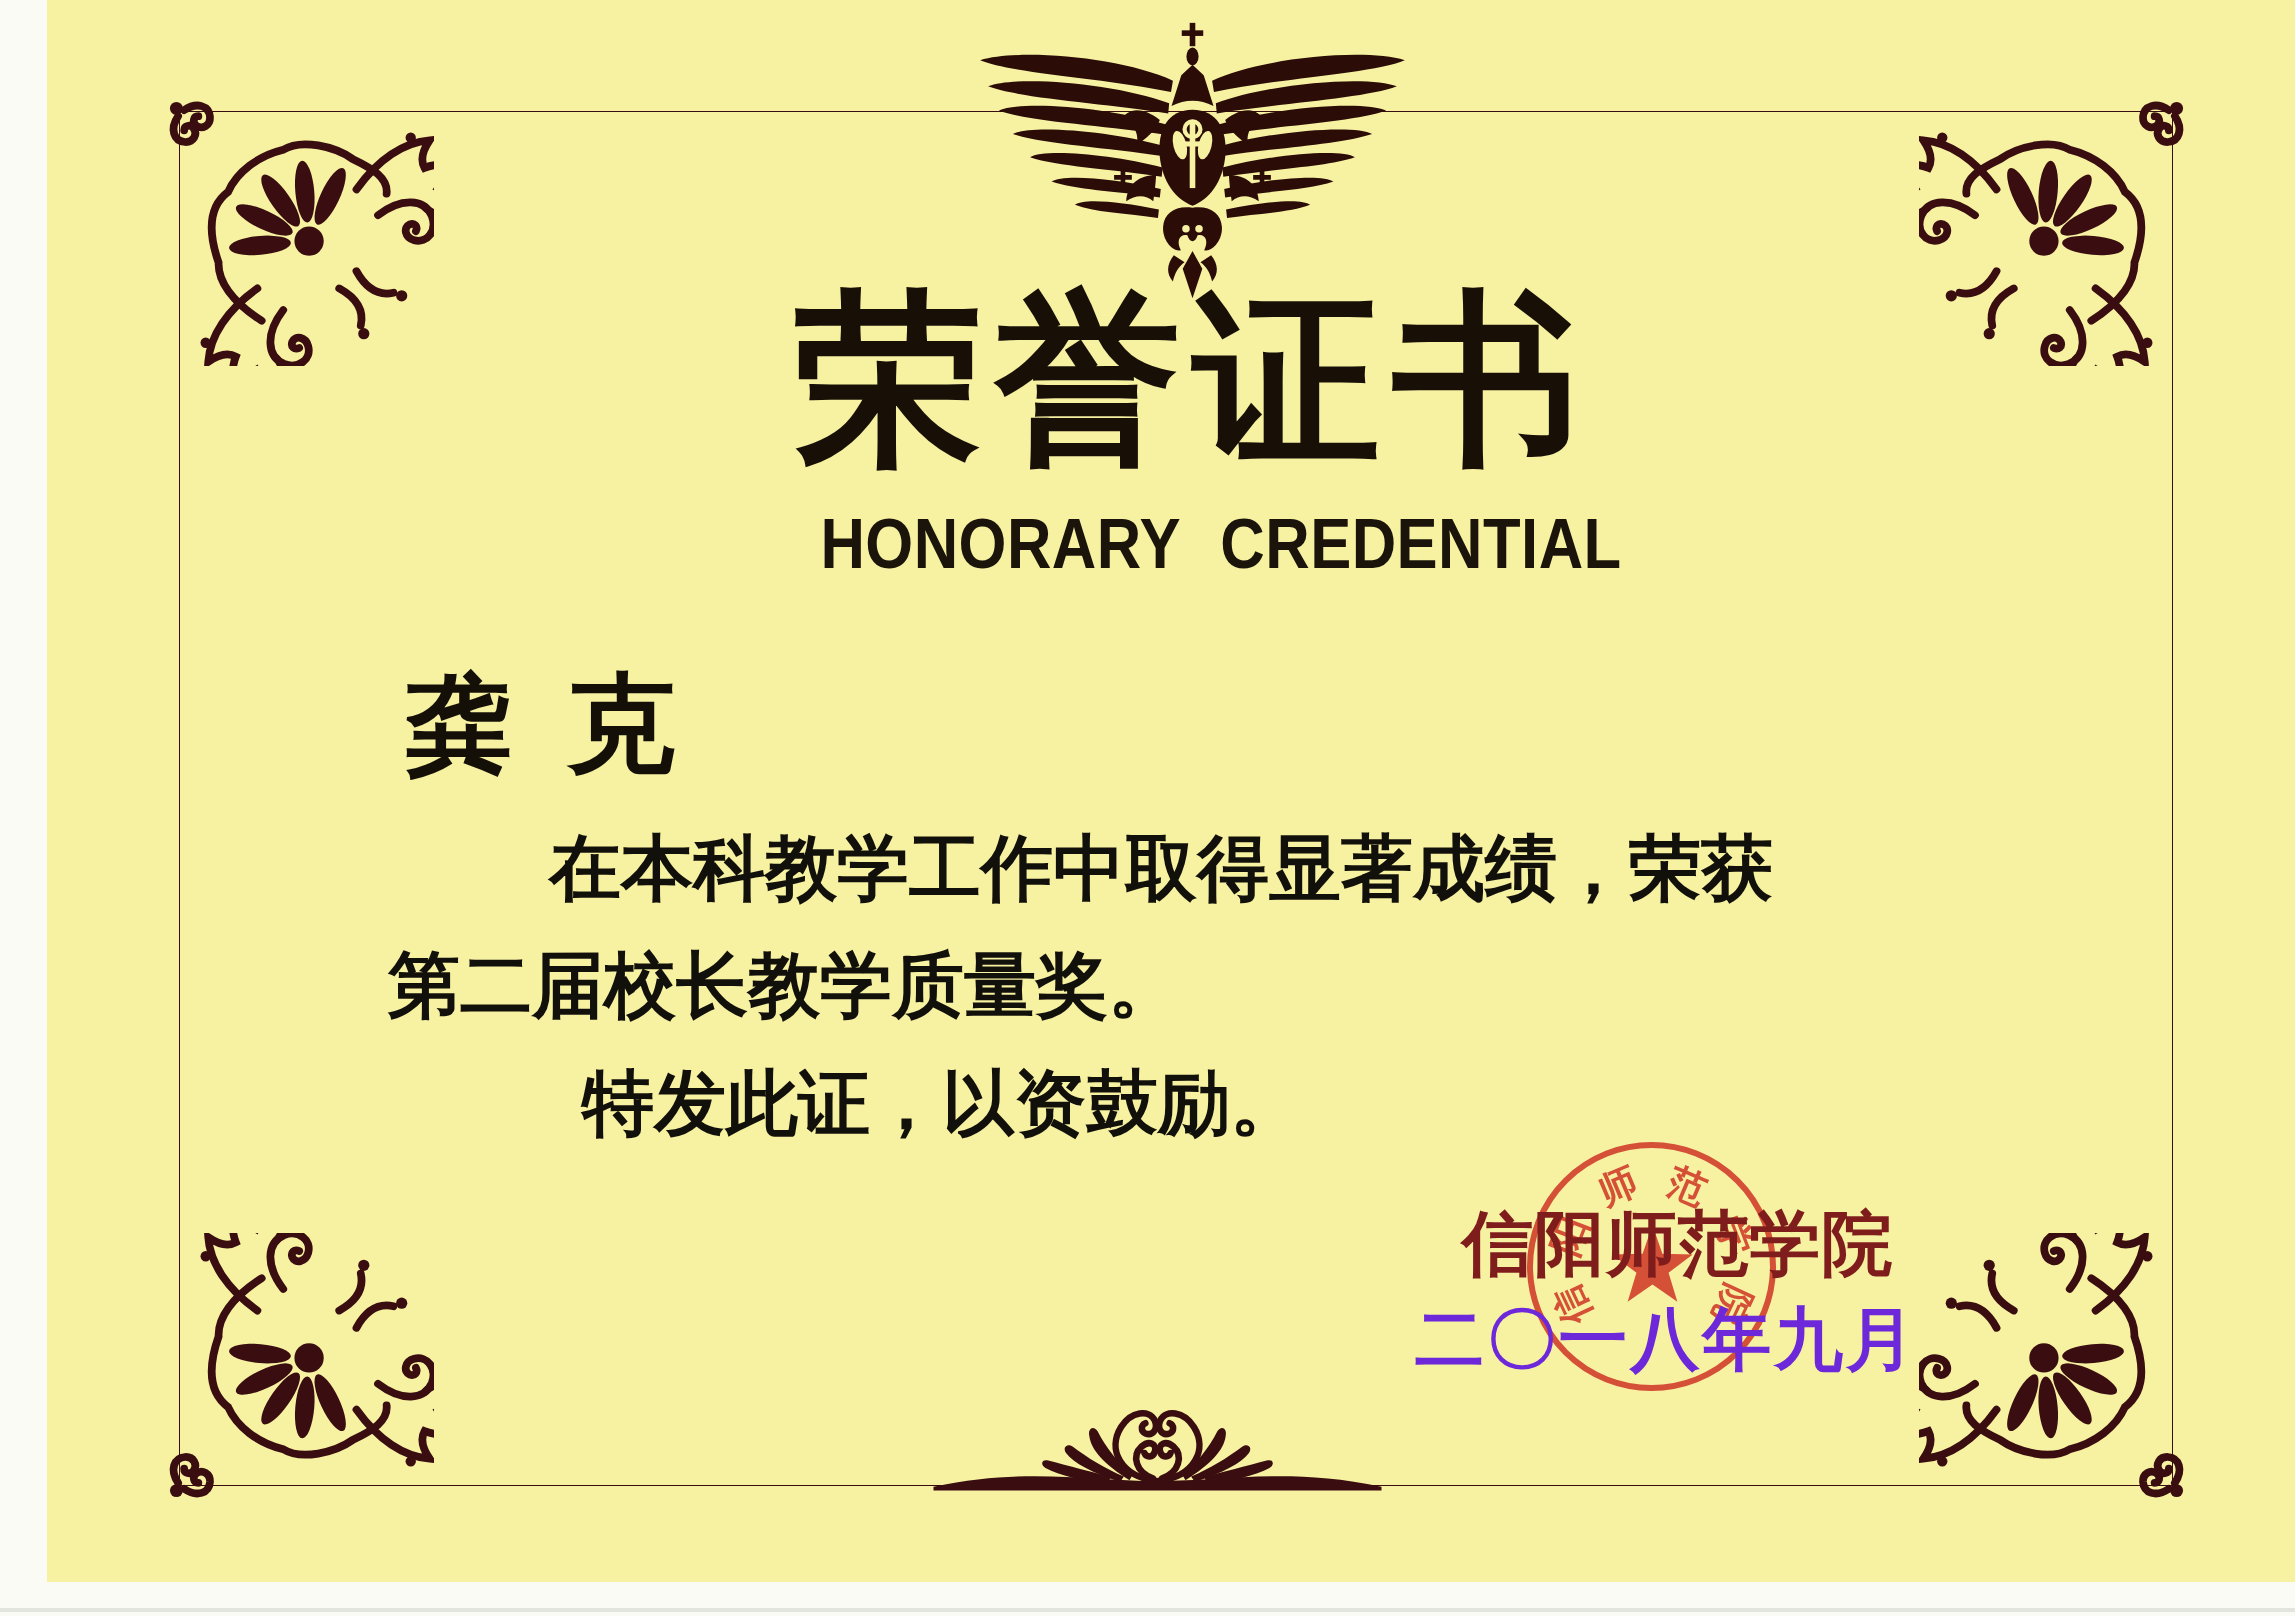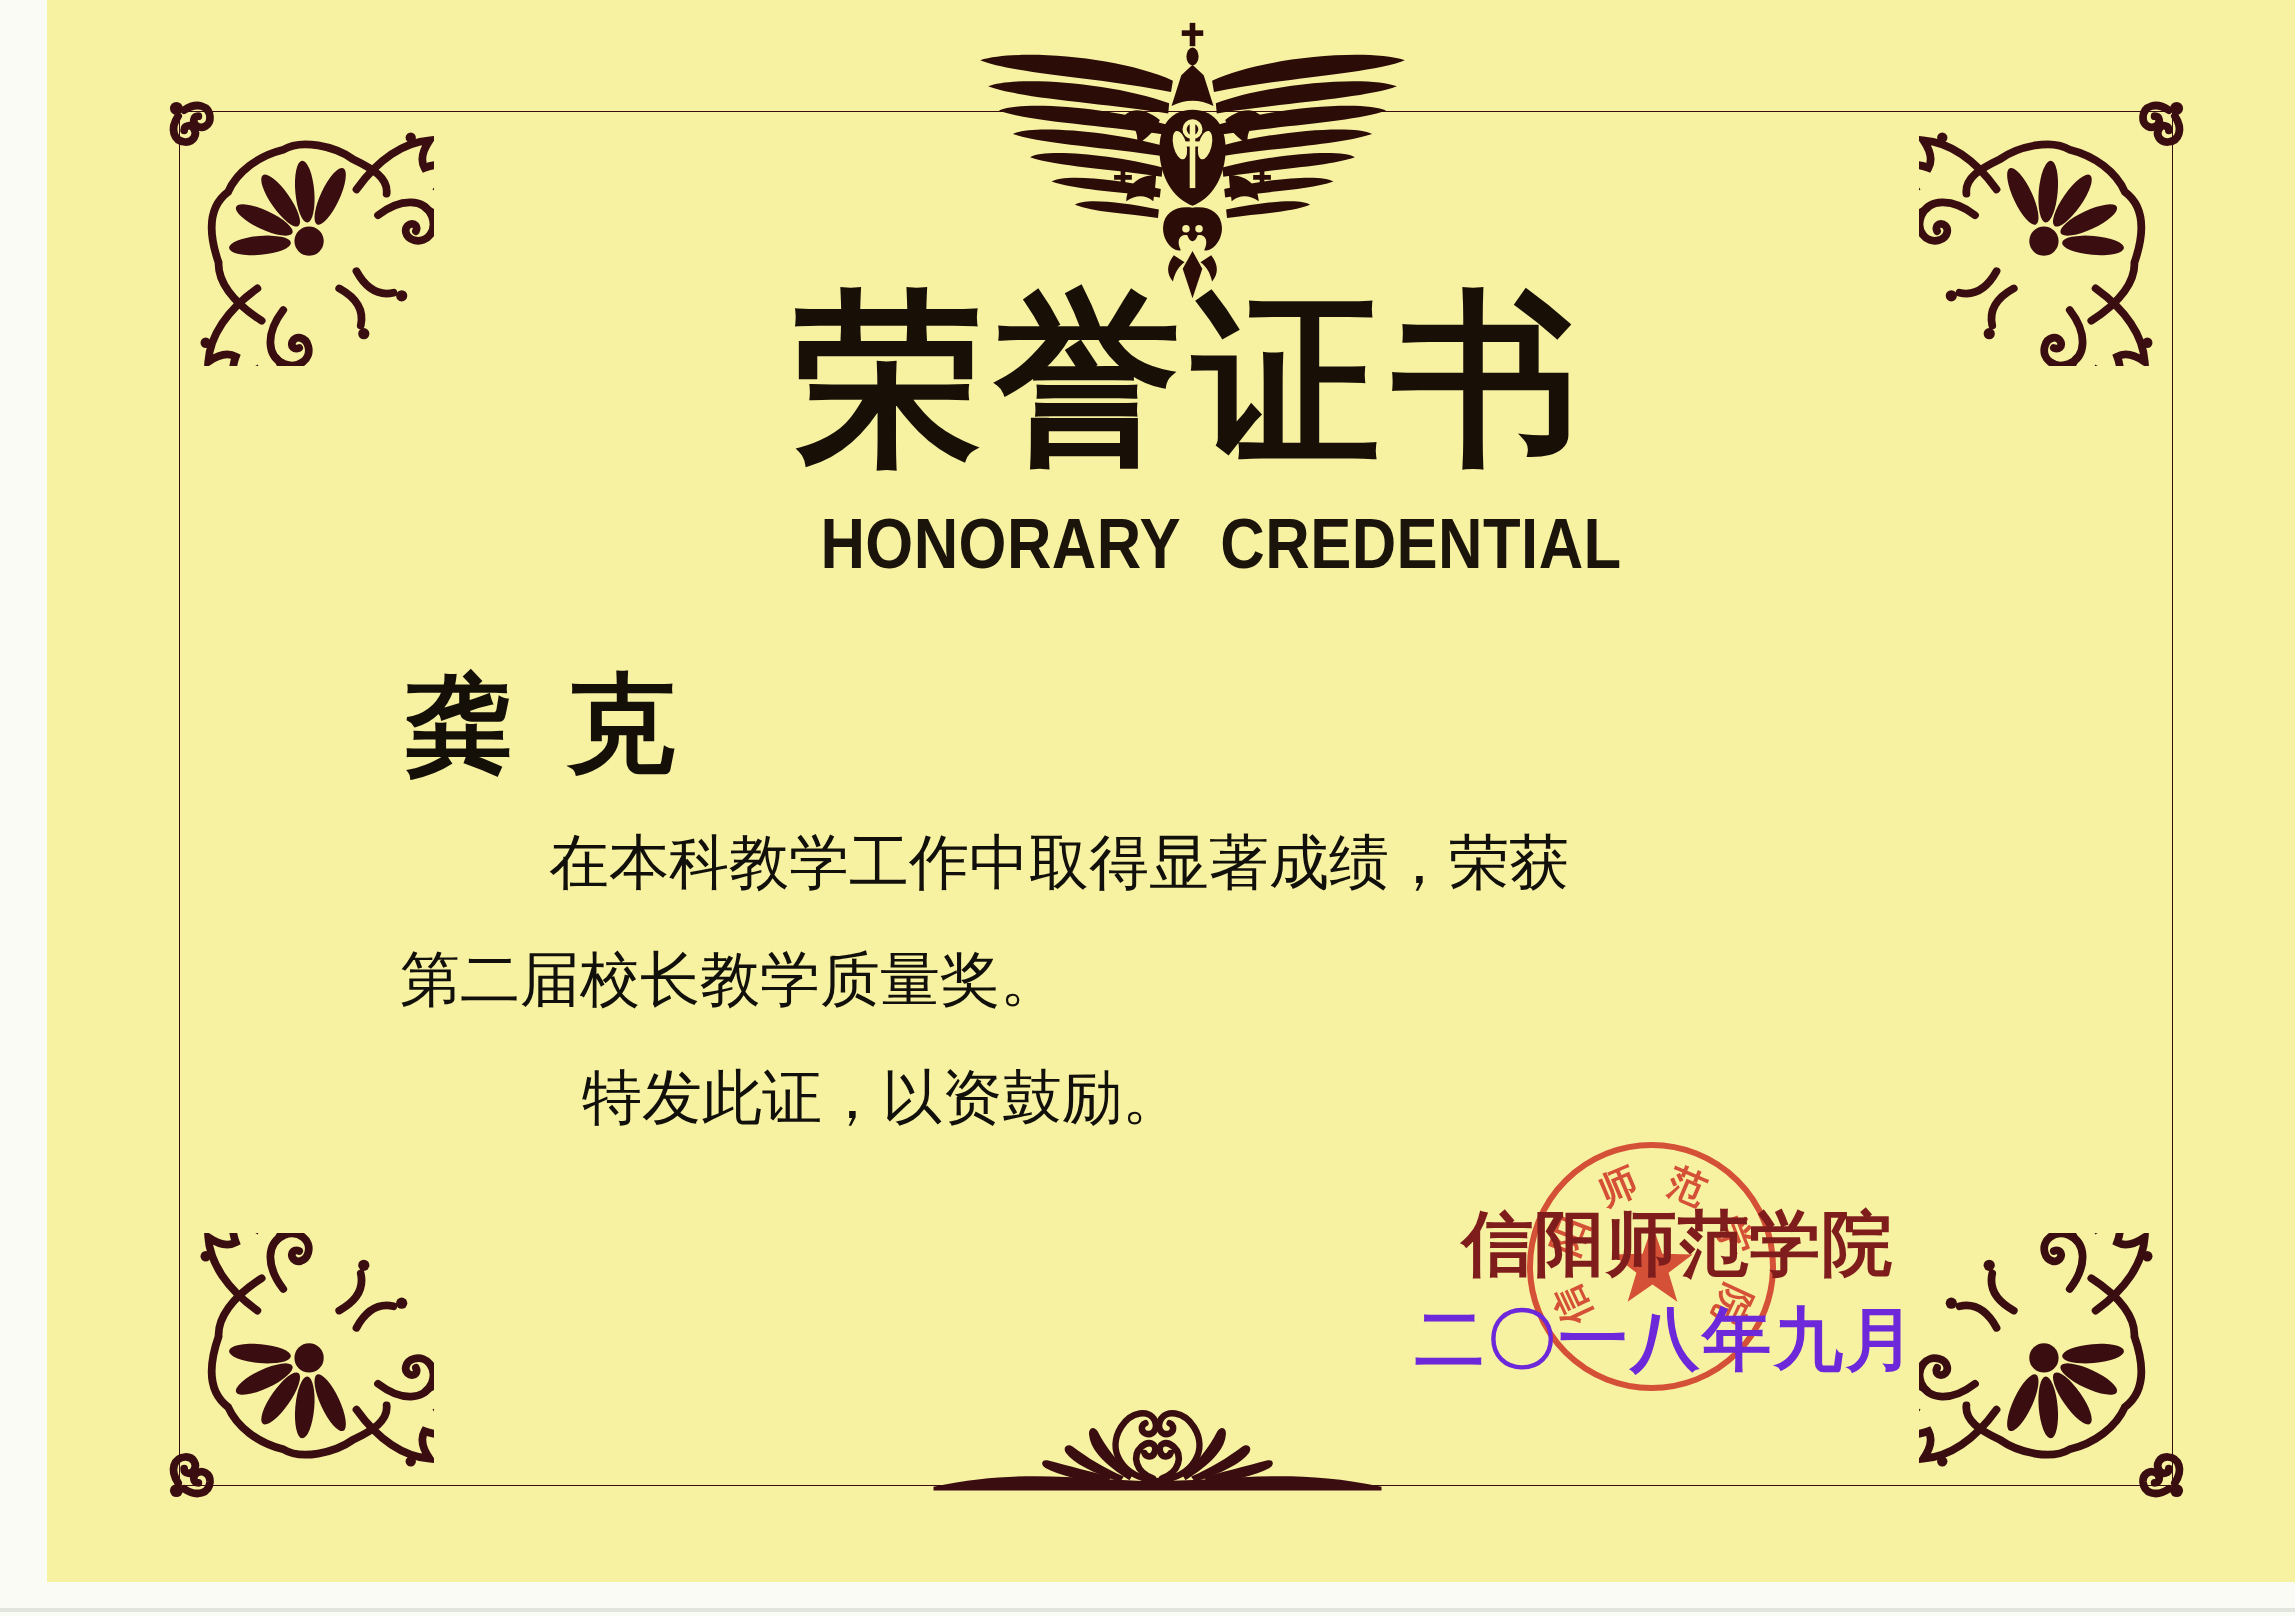--- a/index.html
+++ b/index.html
@@ -42,25 +42,25 @@
   }
   .name-line{
     position:absolute;left:404px;top:667px;height:112px;
     display:flex;align-items:flex-end;white-space:nowrap;color:#141008;
   }
   .name-char{font-size:108px;line-height:1;font-weight:600;}
   .name-gap1{width:55px;}
   .name-gap2{width:56px;}
   .salutation{font-size:96px;line-height:1.06;font-weight:700;}
   .body-line{
-    position:absolute;font-size:60px;line-height:1;font-weight:400;
+    position:absolute;font-size:72px;line-height:1;font-weight:700;
     color:#12100a;white-space:nowrap;letter-spacing:0;
   }
   .line1{left:549px;top:833px;}
-  .line2{left:400px;top:950px;}
+  .line2{left:388px;top:950px;}
   .line3{left:582px;top:1068px;}
   .sig-issuer{
     position:absolute;left:1462px;top:1209px;font-size:71px;line-height:1;
     font-weight:700;color:#7f1d1d;white-space:nowrap;letter-spacing:0.9px;z-index:3;
   }
   .sig-date{
     position:absolute;left:1415px;top:1306px;font-size:69px;line-height:1;
     font-weight:700;color:#6d28d9;white-space:nowrap;letter-spacing:2.8px;z-index:3;
   }
   .seal{

